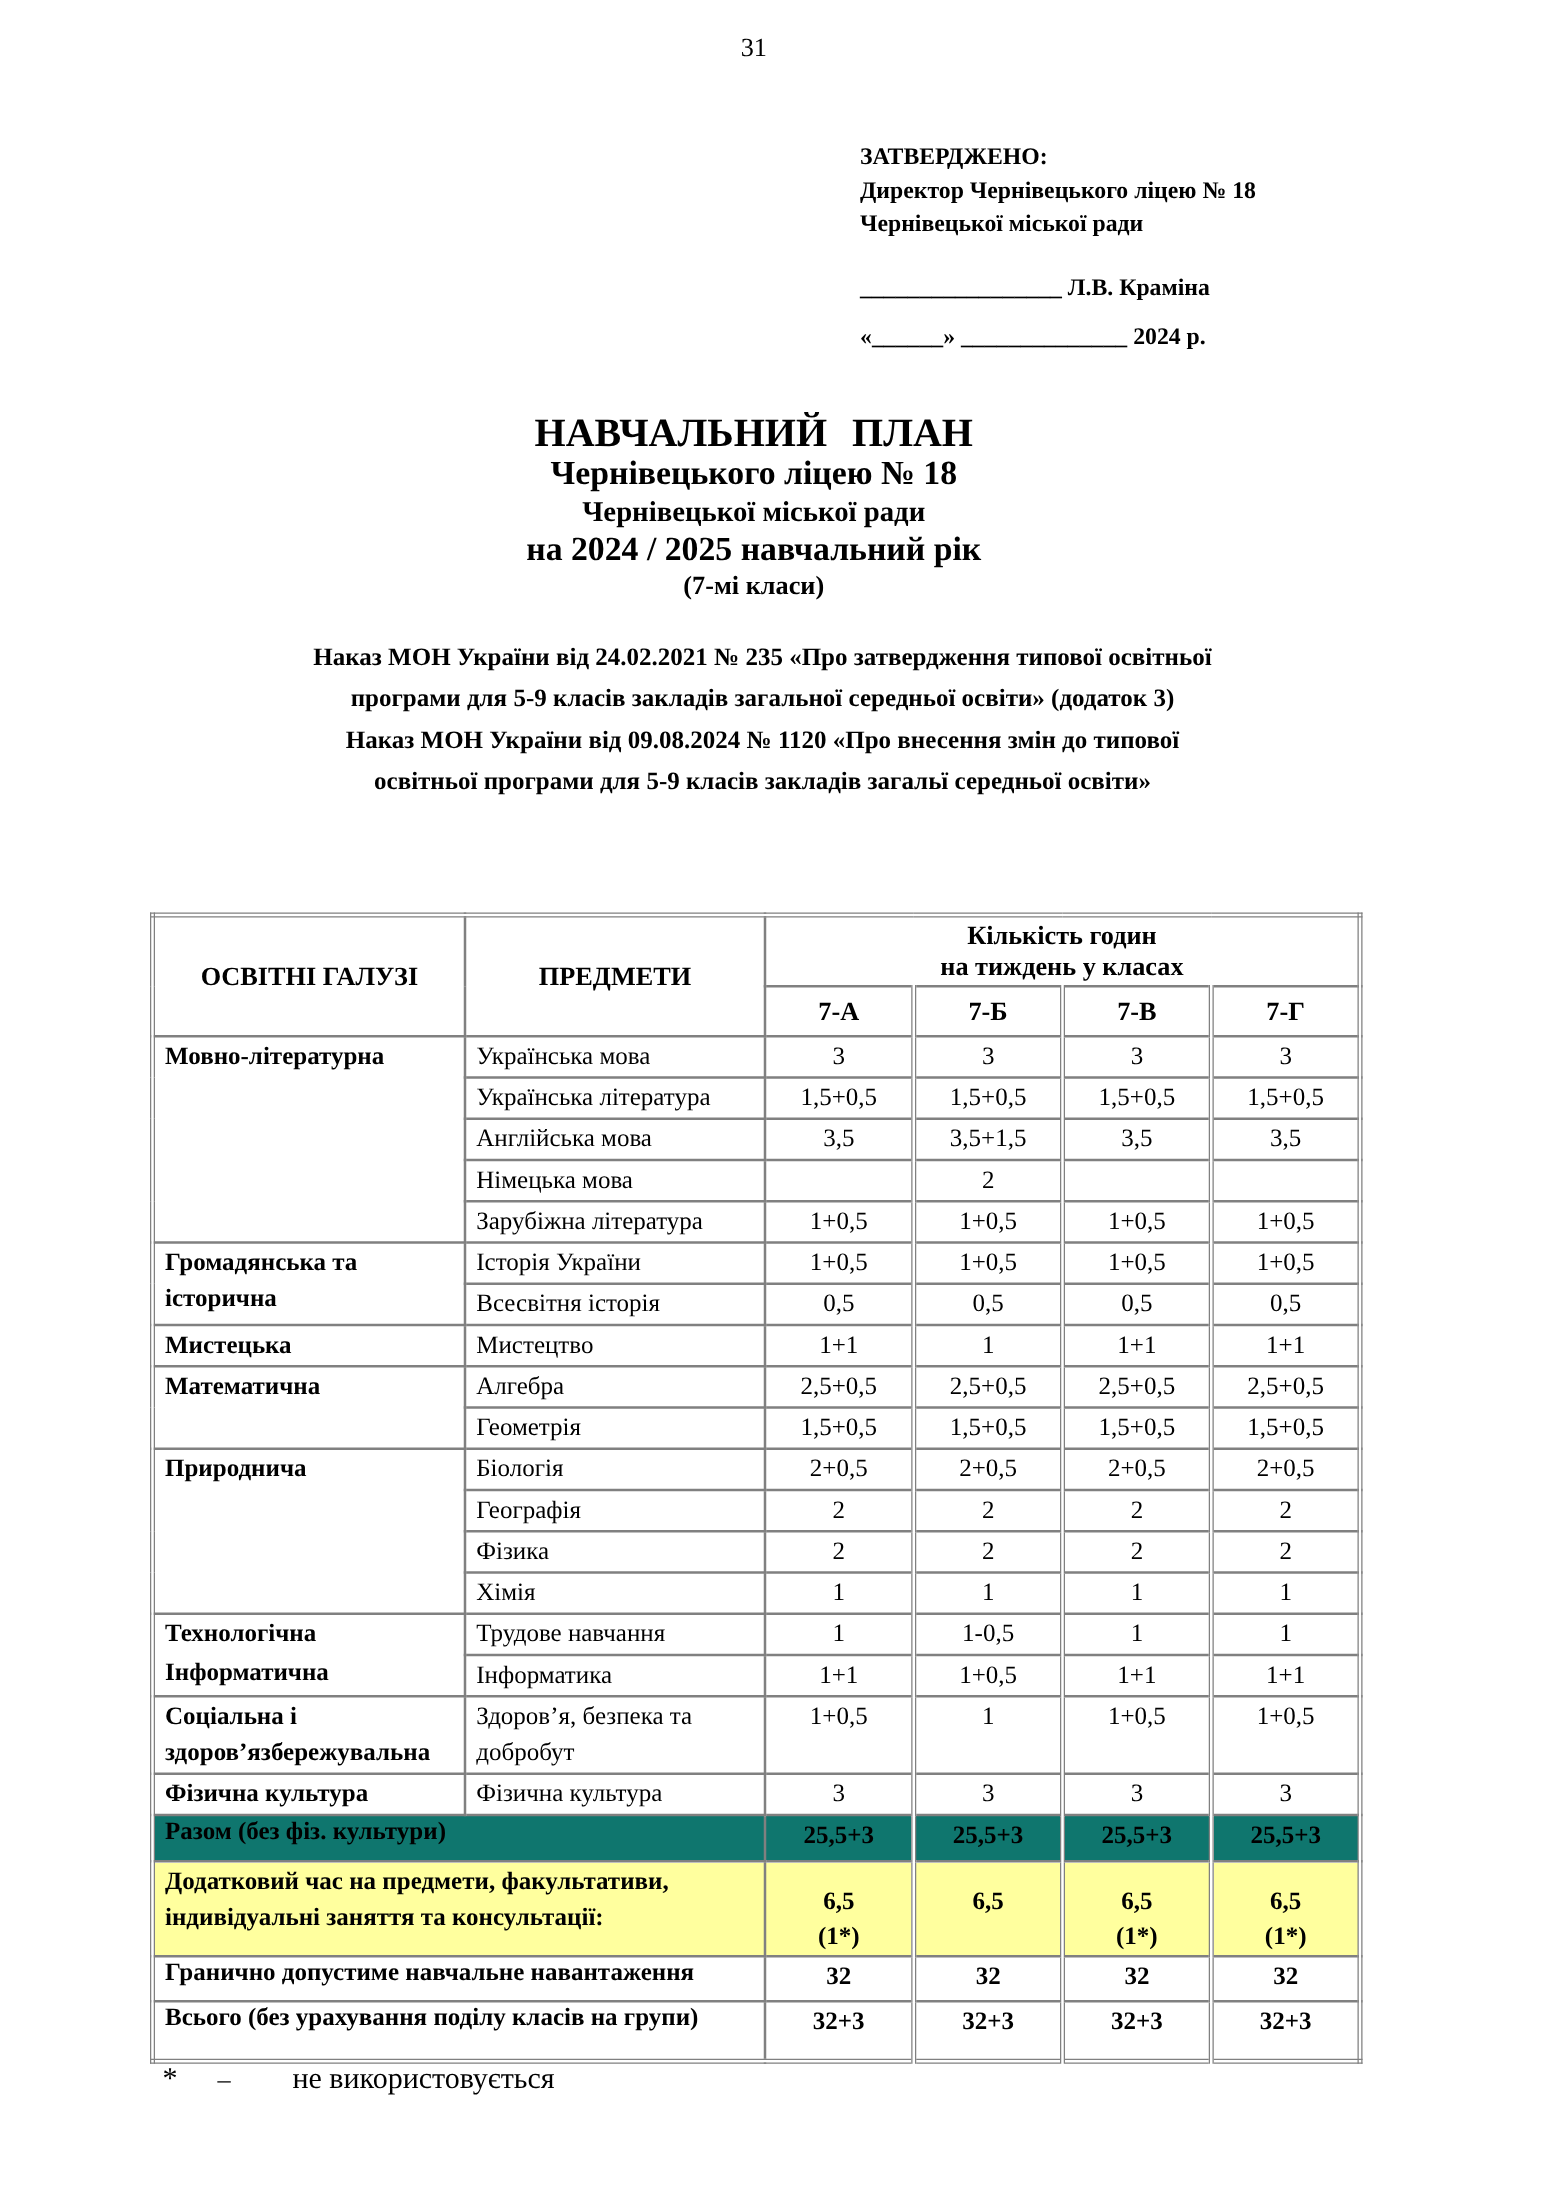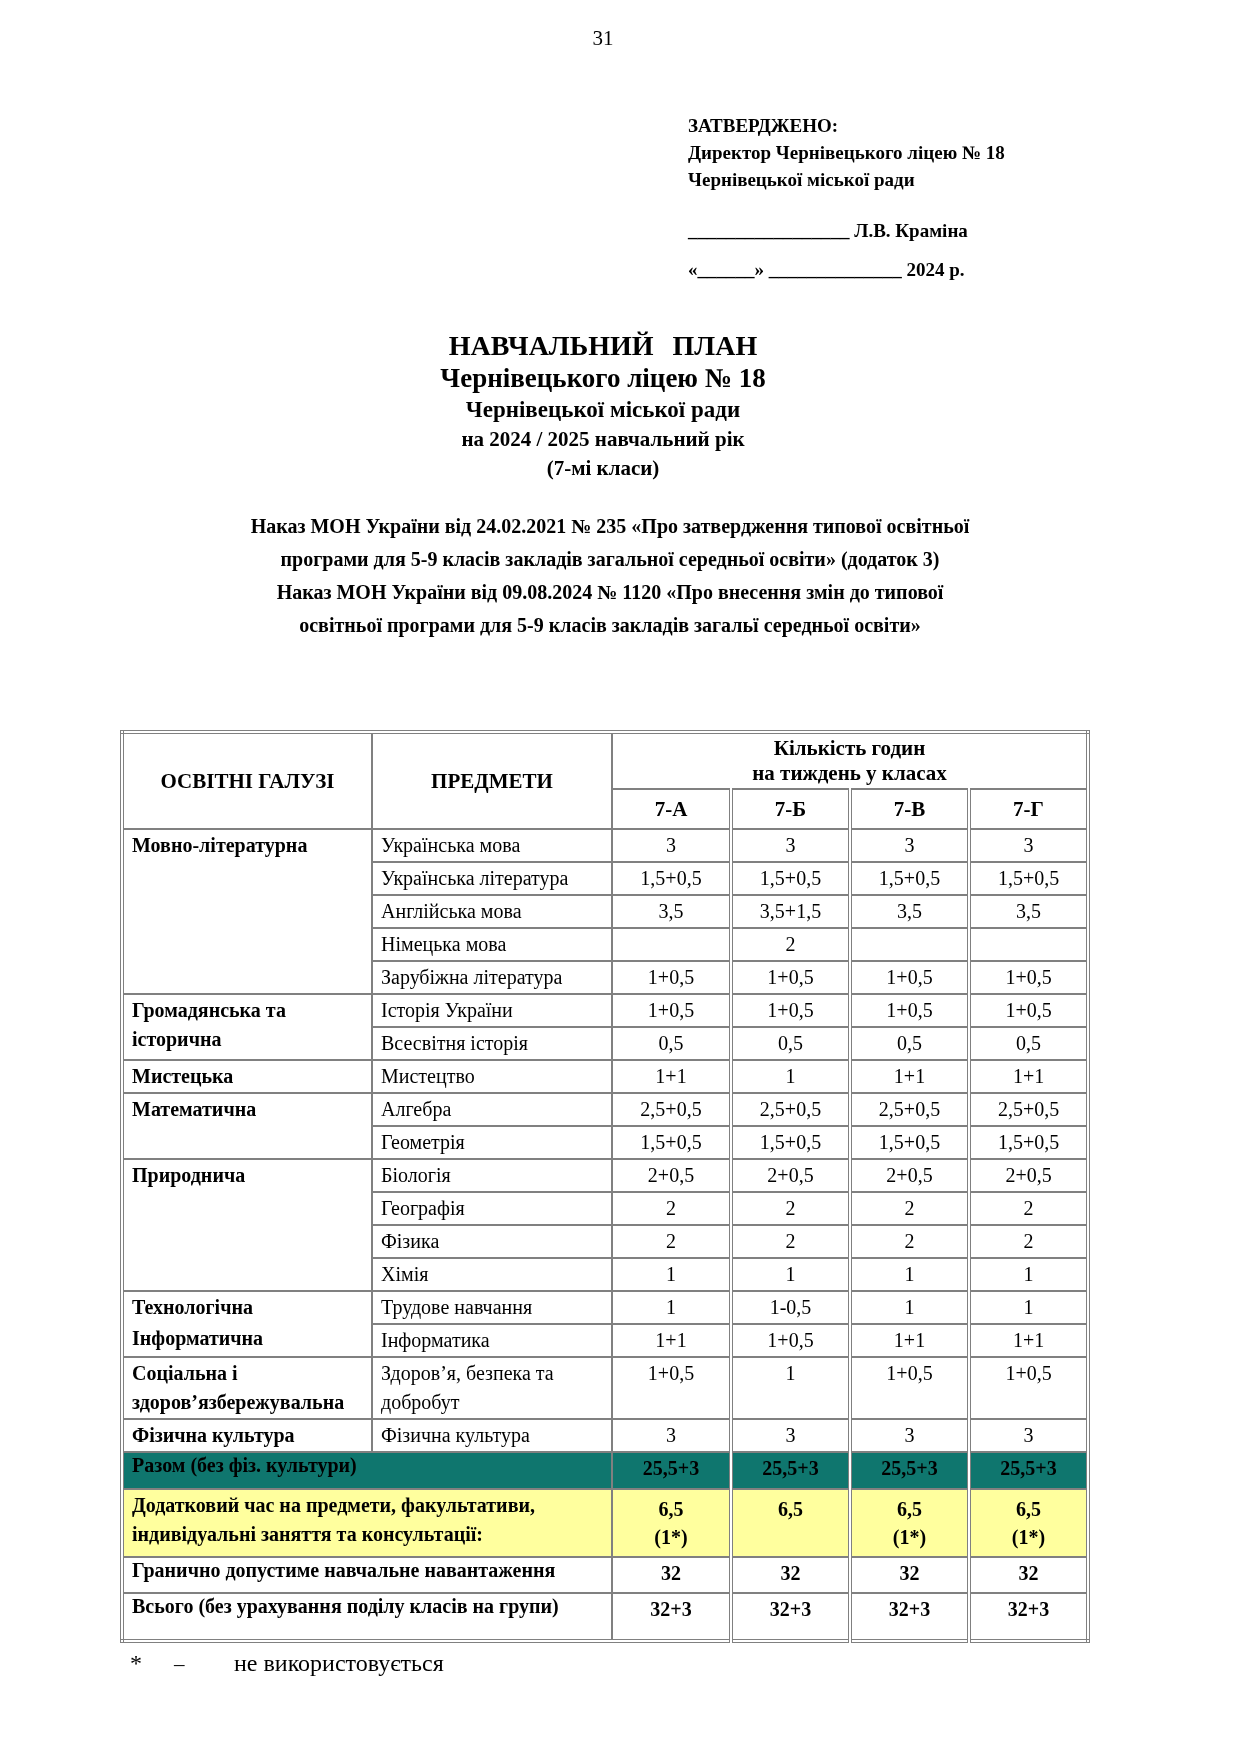--- a/index.html
+++ b/index.html
@@ -11,24 +11,24 @@
   
   #page-number{position:absolute;top:26px;left:120px;width:966px;text-align:center;
     font-size:21px;}
   
   #approval{position:absolute;top:112px;left:688px;width:520px;font-weight:bold;
     font-size:19px;line-height:27px;}
   #approval .gap1{height:24px;}
   #approval .gap2{height:12px;}
   
   #title-block{position:absolute;top:330px;left:120px;width:966px;text-align:center;font-weight:bold;}
-  #title-line1{font-size:28px;line-height:32px;word-spacing:12px;}
+  #title-line1{font-size:32px;line-height:32px;word-spacing:12px;}
   #title-line2{font-size:27px;line-height:32px;}
   #title-line3{font-size:23px;line-height:31px;}
-  #title-line4{font-size:21px;line-height:29px;}
+  #title-line4{font-size:27px;line-height:29px;}
   #title-line5{font-size:21px;line-height:29px;}
   
   #orders{position:absolute;top:510px;left:140px;width:940px;text-align:center;
     font-weight:bold;font-size:20px;line-height:33px;}
   
   #main-table{position:absolute;top:730px;left:120px;width:966px;border-collapse:collapse;
     table-layout:fixed;border:4px double #808080;}
   #main-table td,#main-table th{border:2px solid #808080;padding:1px 8px;font-size:20px;
     vertical-align:top;overflow:hidden;}
   #main-table th{font-size:21px;font-weight:bold;vertical-align:middle;padding:2px 4px;}
@@ -43,21 +43,21 @@
   tr.g td, tr.g th{border-top:4px double #808080;}
   td.area2box div{line-height:29px;}
   td.area2box div + div{margin-top:2px;}
   
   tr.sum td{font-weight:bold;}
   tr.total{height:37px;}
   tr.total td{background:#0f766e;}
   tr.addl td{background:#ffff9e;}
   tr.addl{height:68px;}
   tr.addl td.lab{line-height:29px;padding-top:4px;}
-  td.add .hrs{line-height:28px;padding-top:4px;}
+  td.add .hrs{line-height:28px;padding-top:16px;}
   td.add .note{line-height:28px;}
   tr.limit{height:36px;}
   tr.limit td, tr.overall td{vertical-align:middle;}
   tr.overall{height:48px;}
   td.lab{text-align:left;}
   
   #footnote{position:absolute;top:1650px;left:130px;font-size:24px;}
   #footnote .star{display:inline-block;width:44px;}
   #footnote .dash{display:inline-block;width:60px;font-size:21px;}
 </style>

